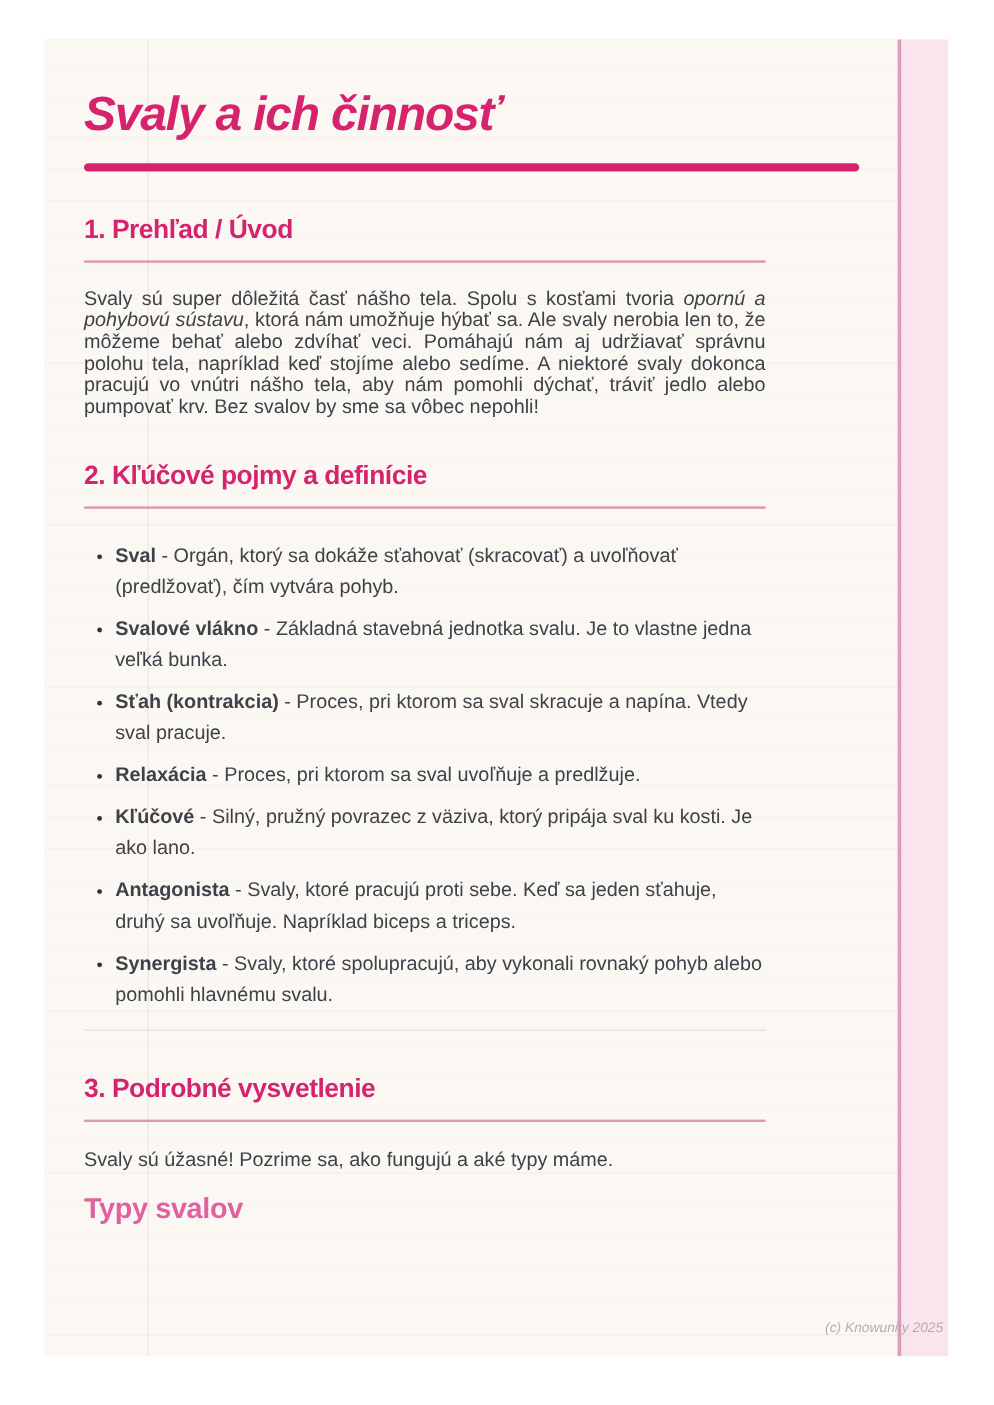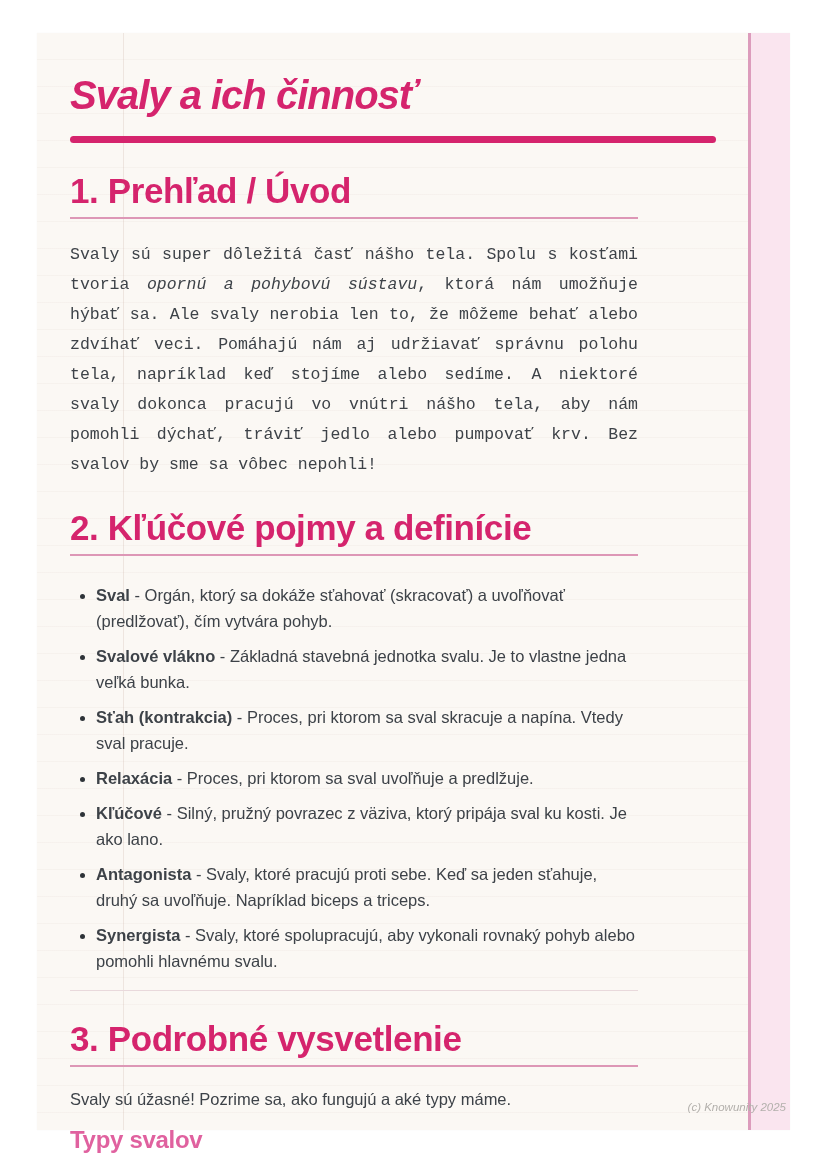--- a/index.html
+++ b/index.html
@@ -56,41 +56,40 @@
     font-style: italic;
   }
   .title-rule {
     width: 646px;
     height: 7px;
     background: #d5246d;
     border-radius: 4px;
     margin-top: 19px;
   }
   .section-heading {
-    font-size: 35px;
+    font-size: 22px;
     font-weight: 700;
     letter-spacing: -0.4px;
     color: #d5246d;
     line-height: 31px;
     margin-top: 32px;
   }
   .section-rule {
     width: 568px;
     height: 2px;
     background: #dd97b6;
     margin-top: 11px;
   }
   .body-para {
     width: 568px;
     margin-top: 21px;
     font-size: 16.5px;
-    line-height: 30px;
+    line-height: 18px;
     color: #3d4248;
     text-align: justify;
-    font-family: Liberation Mono, monospace;
   }
   .body-para .em { font-style: italic; }
   .list-intro {
     width: 568px;
     margin-top: 19px;
     font-size: 16.5px;
     line-height: 26px;
     color: #3d4248;
   }
   ul.terms {

